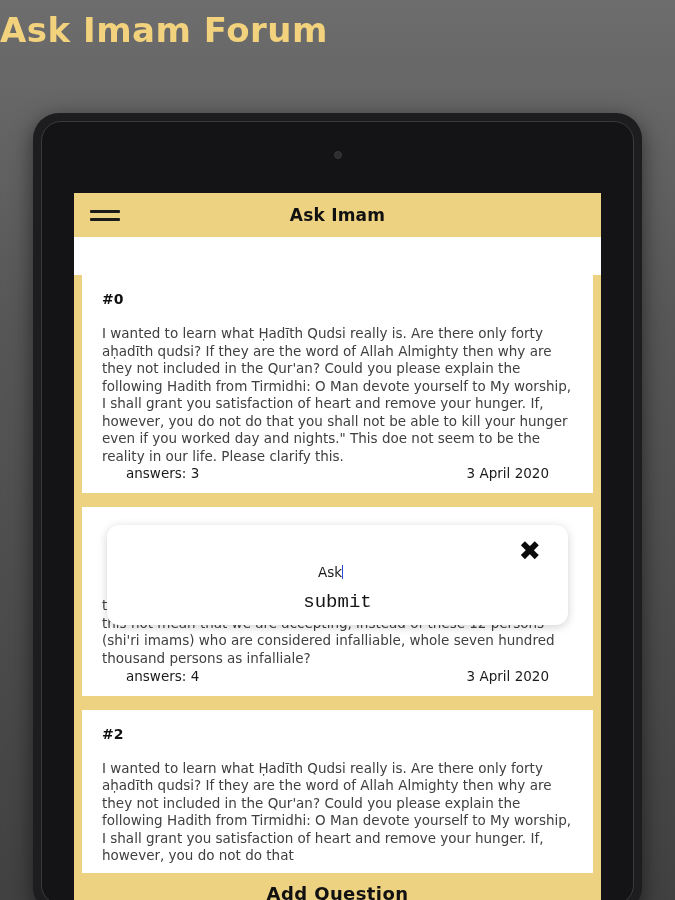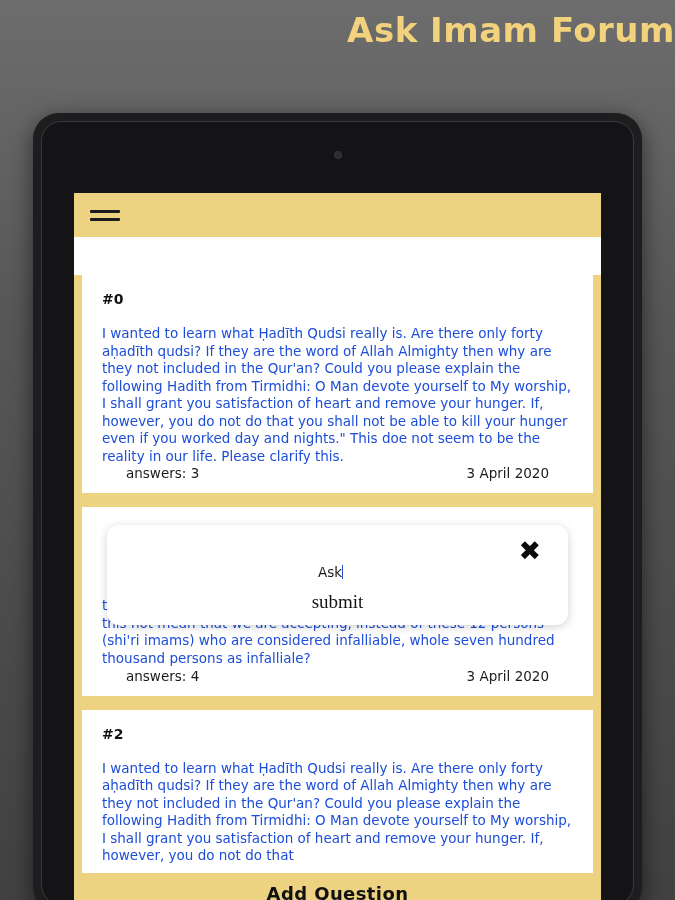--- a/index.html
+++ b/index.html
@@ -13,21 +13,21 @@
     background: linear-gradient(180deg, #6d6d6d 0%, #575757 35%, #4b4b4b 70%, #414141 100%);
     position: relative;
   }
 
   
   .page-title {
     position: absolute;
     top: 10px;
     left: 0;
     width: 100%;
-    text-align: right;
+    text-align: left;
     color: #f2d27c;
     font-size: 34px;
     font-weight: 600;
     letter-spacing: 0.5px;
     font-family: "DejaVu Sans", sans-serif;
   }
 
   
   .device {
     position: absolute;
@@ -167,21 +167,21 @@
   .card:first-child { margin-top: 0; }
   .qnum {
     font-size: 14px;
     font-weight: 700;
     color: #111;
     margin-bottom: 18px;
   }
   .qtext {
     font-size: 13.5px;
     line-height: 1.30;
-    color: #1d4ed8;
+    color: #404040;
     text-align: left;
   }
   .meta {
     display: flex;
     justify-content: space-between;
     font-size: 13.5px;
     color: #1a1a1a;
     padding: 0 24px 2px 24px;
   }
 
@@ -262,41 +262,42 @@
   .modal-submit {
     position: absolute;
     left: 0;
     bottom: 12px;
     width: 100%;
     text-align: center;
     font-size: 19px;
     color: #151515;
     background: transparent;
     border: none;
-    font-family: Liberation Serif, serif;
+    font-family: Liberation Mono, monospace;
     cursor: pointer;
   }
 </style>
 </head>
 <body>
 
 <div class="page-title">Ask Imam Forum</div>
 
 <div class="device">
   <div class="device-inner"></div>
   <div class="camera"></div>
 
   <div class="screen">
 
 
     <div class="appbar">
       <div class="hamburger">
         <span></span>
           <span></span>
       </div>
+      <div class="appbar-title">Ask Imam</div>
     </div>
 
     <div class="content">
 
       <div class="card">
         <div class="qnum">#0</div>
         <div class="qtext">I wanted to learn what Ḥadīth Qudsi really is. Are there only forty aḥadīth qudsi? If they are the word of Allah Almighty then why are they not included in the Qur'an? Could you please explain the following Hadith from Tirmidhi: O Man devote yourself to My worship, I shall grant you satisfaction of heart and remove your hunger. If, however, you do not do that you shall not be able to kill your hunger even if you worked day and nights." This doe not seem to be the reality in our life. Please clarify this.</div>
         <div class="meta">
           <span>answers: 3</span>
           <span>3 April 2020</span>

